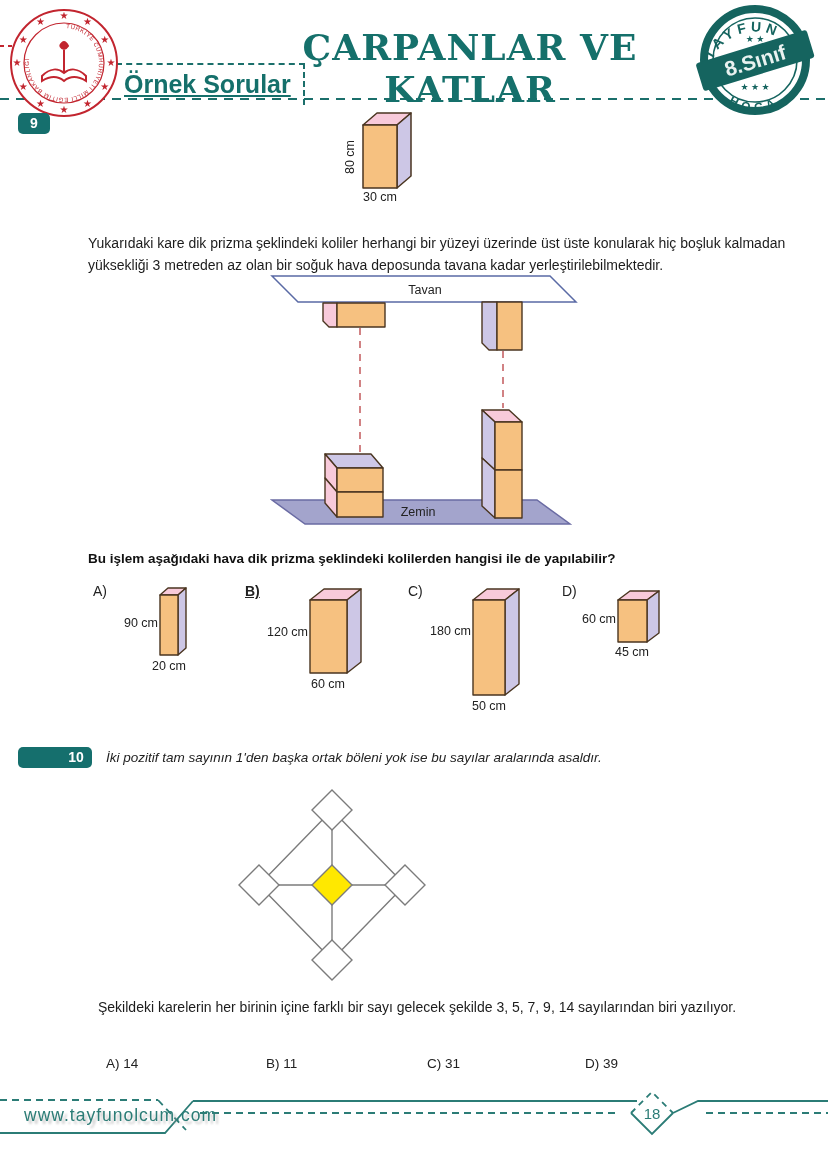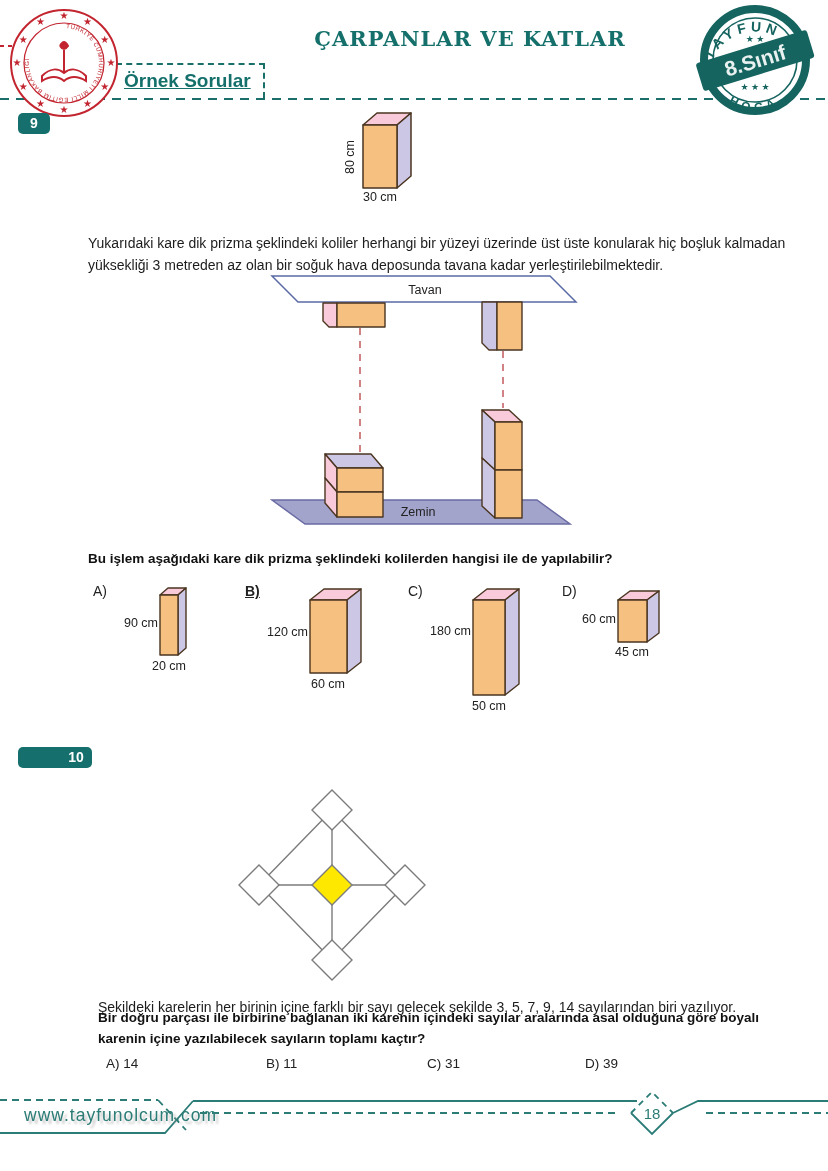--- a/index.html
+++ b/index.html
@@ -1,24 +1,24 @@
 <!DOCTYPE html>
 <html><head>
 <meta charset="utf-8">
 <style>
   html,body{margin:0;padding:0;background:#e9e9e9;}
   .page{position:relative;width:828px;height:1171px;background:#fff;margin:0 auto;
         font-family:"Liberation Sans","DejaVu Sans",sans-serif;color:#1c1c1c;overflow:hidden;}
   .abs{position:absolute;}
   .title{left:240px;top:26px;width:460px;text-align:center;
          font-family:"DejaVu Serif","Liberation Serif",serif;
-         font-weight:bold;font-size:21px;letter-spacing:1px;color:#15706b;}
+         font-weight:bold;font-size:36px;letter-spacing:1px;color:#15706b;}
   .ornek-box{left:116px;top:63px;padding:5px 12px 6px 8px;
              border-top:2px dashed #1b6f6b;border-right:2px dashed #1b6f6b;}
-  .ornek-box span{font-size:19px;font-weight:bold;color:#15706b;text-decoration:underline;}
+  .ornek-box span{font-size:25px;font-weight:bold;color:#15706b;text-decoration:underline;}
   .badge{width:32px;height:21px;background:#156f6d;border-radius:5px;color:#fff;
          font-weight:bold;font-size:14px;text-align:center;line-height:21px;}
   .body-text{font-size:14px;line-height:1.6;}
   .bold-q{font-size:13.5px;font-weight:bold;line-height:1.55;color:#111;}
   .italic-text{font-size:13.5px;font-style:italic;color:#222;}
   .opt-letter{font-size:14px;color:#222;}
   .opt-letter.key{font-weight:bold;text-decoration:underline;}
   .opt-row-item{font-size:13.5px;color:#222;}
   svg text{font-family:"Liberation Sans","DejaVu Sans",sans-serif;}
 </style>
@@ -134,21 +134,21 @@
 
     <g stroke="#4a3520" stroke-width="1.4" stroke-linejoin="round">
       <polygon points="255,152 282,152 269,140 242,140" fill="#f8cada"></polygon>
       <polygon points="255,152 255,200 242,188 242,140" fill="#cdc7e6"></polygon>
       <polygon points="255,200 255,248 242,236 242,188" fill="#cdc7e6"></polygon>
       <rect x="255" y="152" width="27" height="48" fill="#f6c180"></rect>
       <rect x="255" y="200" width="27" height="48" fill="#f6c180"></rect>
     </g>
   </svg>
 
-  <b class="abs bold-q" style="left:88px;top:549px;">Bu işlem aşağıdaki kare dik prizma şeklindeki kolilerden hangisi ile de yapılabilir?</b>
+  <b class="abs bold-q" style="left:88px;top:549px;">Bu işlem aşağıdaki hava dik prizma şeklindeki kolilerden hangisi ile de yapılabilir?</b>
 
   <span class="abs opt-letter" style="left:93px;top:583px;">A)</span>
   <svg class="abs" style="left:120px;top:584px;" width="80" height="95" viewBox="0 0 80 95">
     <g stroke="#4a3520" stroke-width="1.4" stroke-linejoin="round">
       <polygon points="40,11 58,11 66,4 48,4" fill="#f8cada"></polygon>
       <polygon points="58,11 66,4 66,64 58,71" fill="#cdc7e6"></polygon>
       <rect x="40" y="11" width="18" height="60" fill="#f6c180"></rect>
     </g>
     <text x="38" y="43" font-size="12.5" fill="#222" text-anchor="end">90 cm</text>
     <text x="49" y="86" font-size="12.5" fill="#222" text-anchor="middle">20 cm</text>
@@ -182,38 +182,38 @@
       <polygon points="60,15 89,15 101,6 72,6" fill="#f8cada"></polygon>
       <polygon points="89,15 101,6 101,48 89,57" fill="#cdc7e6"></polygon>
       <rect x="60" y="15" width="29" height="42" fill="#f6c180"></rect>
     </g>
     <text x="58" y="38" font-size="12.5" fill="#222" text-anchor="end">60 cm</text>
     <text x="74" y="71" font-size="12.5" fill="#222" text-anchor="middle">45 cm</text>
   </svg>
 
   <div class="abs badge" style="left:18px;top:747px;padding-left:42px;">10</div>
 
+  <i class="abs italic-text" style="left:106px;top:750px;width:660px;">İki pozitif tam sayının 1'den başka ortak böleni yok ise bu sayılar aralarında asaldır.</i>
 
   <svg class="abs" style="left:230px;top:782px;" width="220" height="202" viewBox="0 0 220 202">
     <g stroke="#7b7b7b" stroke-width="1.4" fill="none">
       <polygon points="102,28 175,103 102,178 29,103"></polygon>
       <line x1="102" y1="48" x2="102" y2="83"></line>
       <line x1="102" y1="123" x2="102" y2="158"></line>
       <line x1="49" y1="103" x2="82" y2="103"></line>
       <line x1="122" y1="103" x2="155" y2="103"></line>
       <polygon points="102,8 122,28 102,48 82,28" fill="#ffffff"></polygon>
       <polygon points="175,83 195,103 175,123 155,103" fill="#ffffff"></polygon>
       <polygon points="102,158 122,178 102,198 82,178" fill="#ffffff"></polygon>
       <polygon points="29,83 49,103 29,123 9,103" fill="#ffffff"></polygon>
       <polygon points="102,83 122,103 102,123 82,103" fill="#ffe800"></polygon>
     </g>
   </svg>
 
   <p class="abs body-text" style="left:98px;top:982px;width:700px;">Şekildeki karelerin her birinin içine farklı bir sayı gelecek şekilde 3, 5, 7, 9, 14 sayılarından biri yazılıyor.</p>
-  <b class="abs bold-q" style="left:98px;top:1008px;width:700px;display:block;">Bir doğru parçası ile birbirine bağlanan iki karenin içindeki sayılar aralarında asal olduğuna göre boyalı karenin içine yazılabilecek sayıların toplamı kaçtır?</b>
 
   <span class="abs opt-row-item" style="left:106px;top:1056px;"><span>A)</span> <span>14</span></span>
   <span class="abs opt-row-item" style="left:266px;top:1056px;"><span>B)</span> <span>11</span></span>
   <span class="abs opt-row-item" style="left:427px;top:1056px;"><span>C)</span> <span>31</span></span>
   <span class="abs opt-row-item" style="left:585px;top:1056px;"><span>D)</span> <span>39</span></span>
 
   <svg class="abs" style="left:0;top:1090px;" width="828" height="70" viewBox="0 0 828 70">
     <defs>
         <filter id="fblur" x="-20%" y="-20%" width="140%" height="140%">
           <feGaussianBlur stdDeviation="1.3"></feGaussianBlur>

